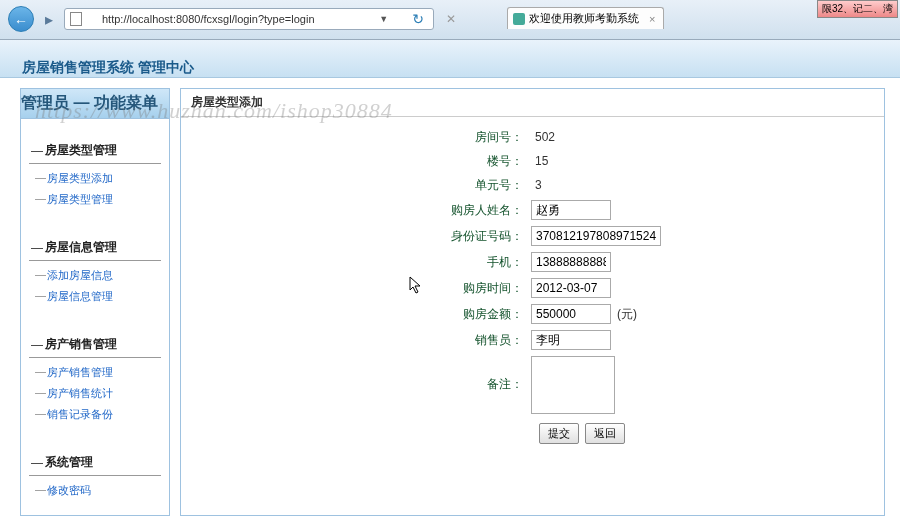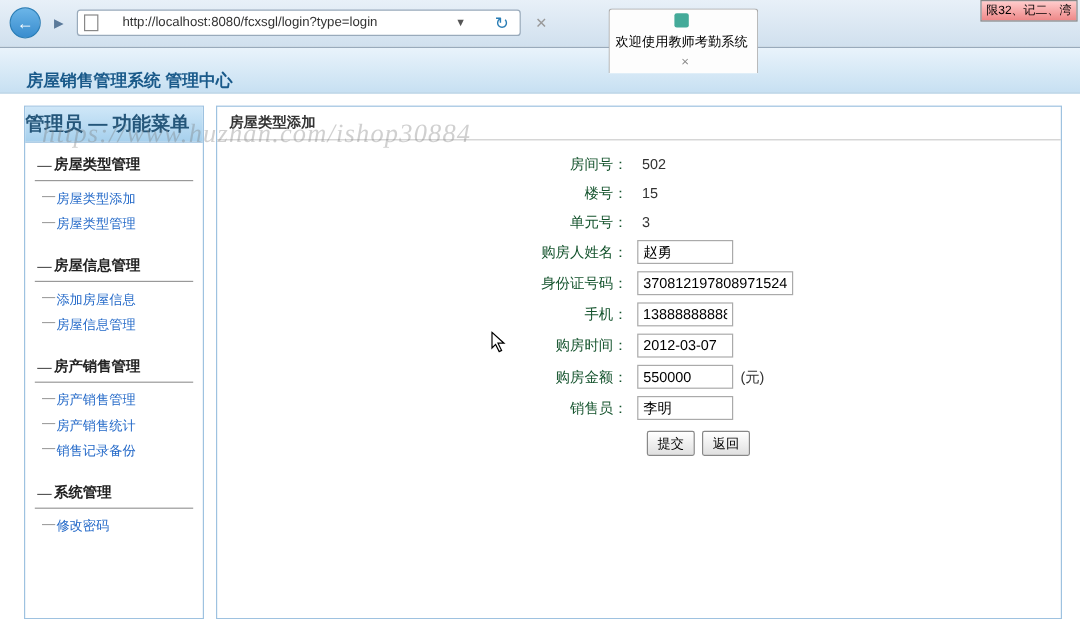--- a/index.html
+++ b/index.html
@@ -11,39 +11,39 @@
 .back-btn { width: 26px; height: 26px; border-radius: 50%; background: linear-gradient(#6bb5e8,#3a8dce); display:flex; align-items:center; justify-content:center; color:#fff; font-size:14px; border:1px solid #2a7db5; }
 .fwd-btn { width: 18px; height: 18px; display:flex; align-items:center; justify-content:center; color:#5a7a9a; }
 .url-bar { flex: 1; display:flex; align-items:center; background:#fff; border:1px solid #9ab; border-radius:3px; padding:2px 5px; gap:20px; height:22px; max-width: 370px; }
 .url-bar .page-icon { width:12px; height:14px; background:#fff; border:1px solid #888; }
 .url-bar input { border:none; outline:none; font-size:11px; flex:1; color:#333; }
 .url-bar .dd { color:#555; font-size:9px; }
 .refresh-btn { color:#2a7db5; font-size:14px; padding:0 4px; }
 .stop-btn { color:#999; font-size:12px; padding:0 6px; }
 .spacer { flex:1; }
 .browser-tabs { position:absolute; left:507px; top:7px; display:flex; }
-.tab { background:#fdfdfd; border:1px solid #aaa; border-bottom:none; padding:3px 8px 3px 5px; font-size:11px; display:flex; align-items:center; gap:4px; border-radius:3px 3px 0 0;flex-direction:column; }
+.tab { background:#fdfdfd; border:1px solid #aaa; border-bottom:none; padding:3px 8px 3px 5px; font-size:11px; display:flex; align-items:center; gap:4px; border-radius:3px 3px 0 0; }
 .tab-icon { width:12px; height:12px; background:#4a9; border-radius:2px; }
 .tab-close { color:#888; font-size:11px; padding-left:6px; }
 .win-controls { position:absolute; right:2px; top:0; display:flex; }
 .win-controls span { width:28px; height:18px; display:flex; align-items:center; justify-content:center; font-size:10px; border:1px solid #888; background:linear-gradient(#fcc,#e88); }
 
 
 .page-header { height: 38px; background: linear-gradient(#e9f3fb, #c7e0f2); display:flex; align-items:flex-end; padding-left:22px; font-size:14px; font-weight:bold; color:#1a5a8a; border-bottom:1px solid #a8c8e0; }
 
 
 .watermark { position:absolute; top:98px; left:35px; font-size:22px; color:rgba(120,120,120,0.35); font-family: Liberation Serif, serif; font-style: italic; letter-spacing:1px; pointer-events:none; z-index:100; }
 
 
 .main { display:flex; height: calc(516px - 78px); }
 
 
 .sidebar { width: 150px; margin: 10px 0 0 20px; background:#fff; border:1px solid #9ec2e0; }
 .sb-title { background:linear-gradient(#cfe7f8,#a6d0ed); text-align:left; font-size:16px; font-weight:bold; padding:4px 0; color:#24567a; border-bottom:1px solid #9ec2e0; }
-.sb-group { padding: 6px 8px 2px 8px; }
+.sb-group { padding: 6px 8px 2px 8px; margin-top: 13px; }
 .sb-group-title { font-size:12px; font-weight:bold; color:#222; padding:4px 0 4px 2px; border-bottom:1px solid #999; display:flex; align-items:center; gap:2px; }
 .sb-group-title::before { content:"—"; color:#333; font-weight:normal; }
 .sb-items { padding: 4px 0 4px 0; }
 .sb-item { font-size:11px; color:#2268c8; padding: 3px 0 3px 18px; display:block; position:relative; }
 .sb-item::before { content:"—"; position:absolute; left:6px; color:#888; }
 
 
 .content { flex:1; margin:10px 15px 0 10px; border:1px solid #9ec2e0; background:#fff; }
 .content-title { font-size:12px; font-weight:bold; padding:5px 10px; border-bottom:1px solid #ccc; color:#333; }
 .form { padding:8px 0; }
@@ -191,20 +191,26 @@
           <input type="text" value="550000" style="">
           <span class="unit">(元)</span>
         </div>
       </div>
       <div class="form-row">
         <div class="form-label">销售员：</div>
         <div class="form-val">
             <input type="text" value="李明" style="">
           </div>
       </div>
+      <div class="form-row" style="align-items:flex-start;">
+        <div class="form-label" style="padding-top:20px;">备注：</div>
+        <div class="form-val">
+            <textarea style=""></textarea>
+          </div>
+      </div>
 
       <div class="form-buttons">
         <button>提交</button>
         <button>返回</button>
       </div>
     </div>
   </div>
 </div>
 
 <div class="cursor">

